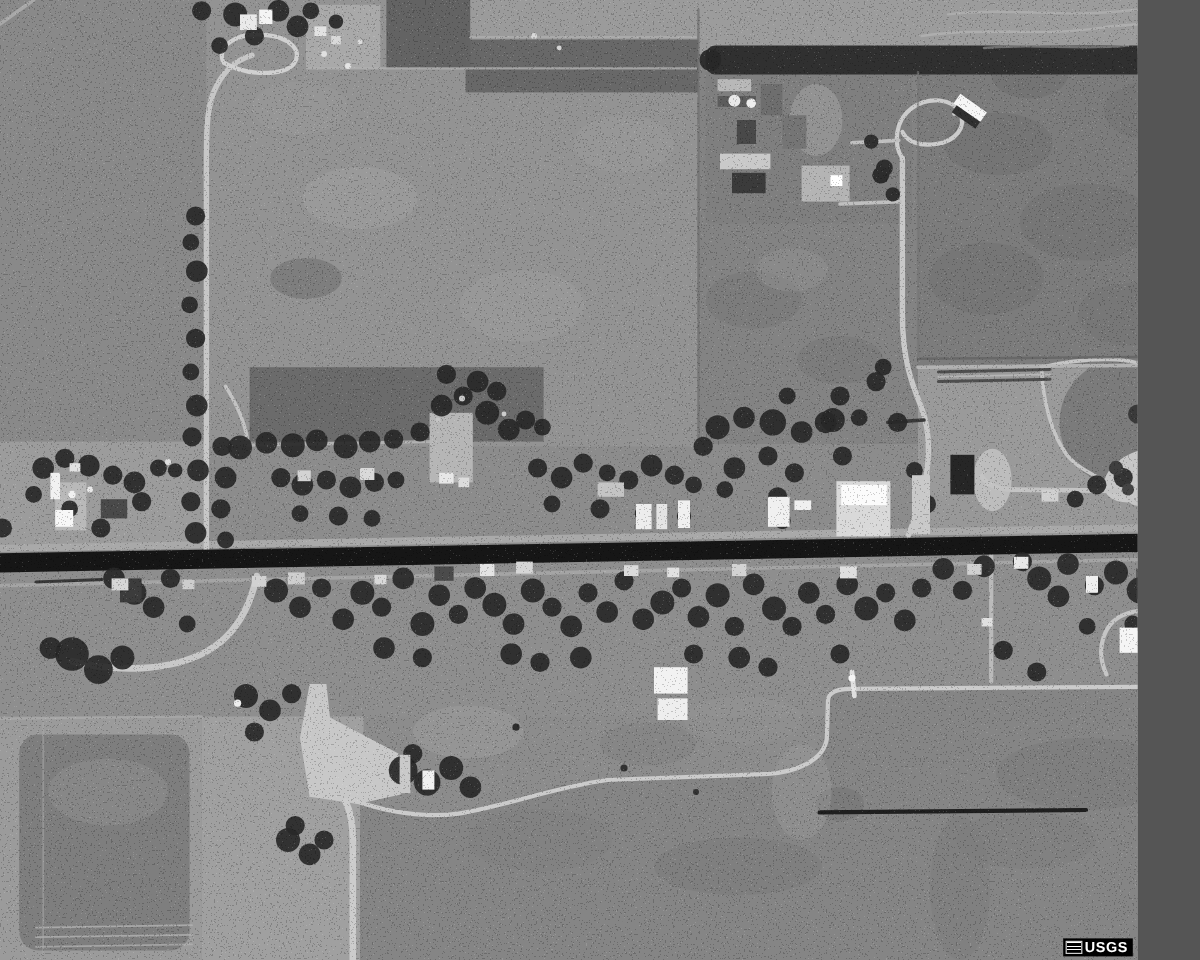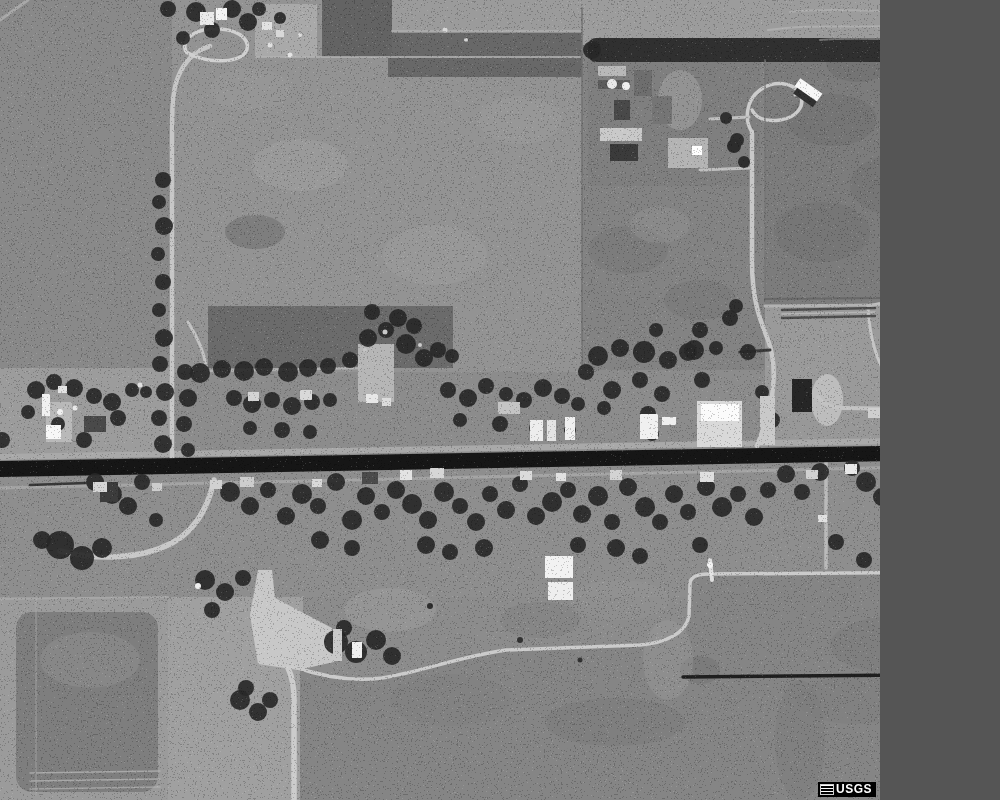--- a/index.html
+++ b/index.html
@@ -1,16 +1,16 @@
 <!DOCTYPE html>
 <html><head>
 <meta charset="utf-8">
 <style>
   html,body{margin:0;padding:0;background:#555;}
-  .stage{position:relative;width:880px;height:800px;overflow:hidden;background:#8c8c8c;
+  .stage{position:relative;width:948px;height:800px;overflow:hidden;background:#8c8c8c;
          font-family:"Liberation Sans", sans-serif;}
   .stage svg{position:absolute;left:0;top:0;display:block;}
   .usgs-badge{position:absolute;right:4px;bottom:3px;background:#000;color:#fff;
               display:flex;align-items:center;gap:3px;padding:1px 4px 2px 3px;
               font-weight:bold;font-size:12px;letter-spacing:.5px;line-height:1;}
   .usgs-flag{display:inline-block;width:12px;height:9px;
              background:repeating-linear-gradient(180deg,#fff 0 1px,#000 1px 3px);
              outline:1px solid #cfcfcf;}
   .usgs-text{font-family:"Liberation Sans", sans-serif;}
 </style>

